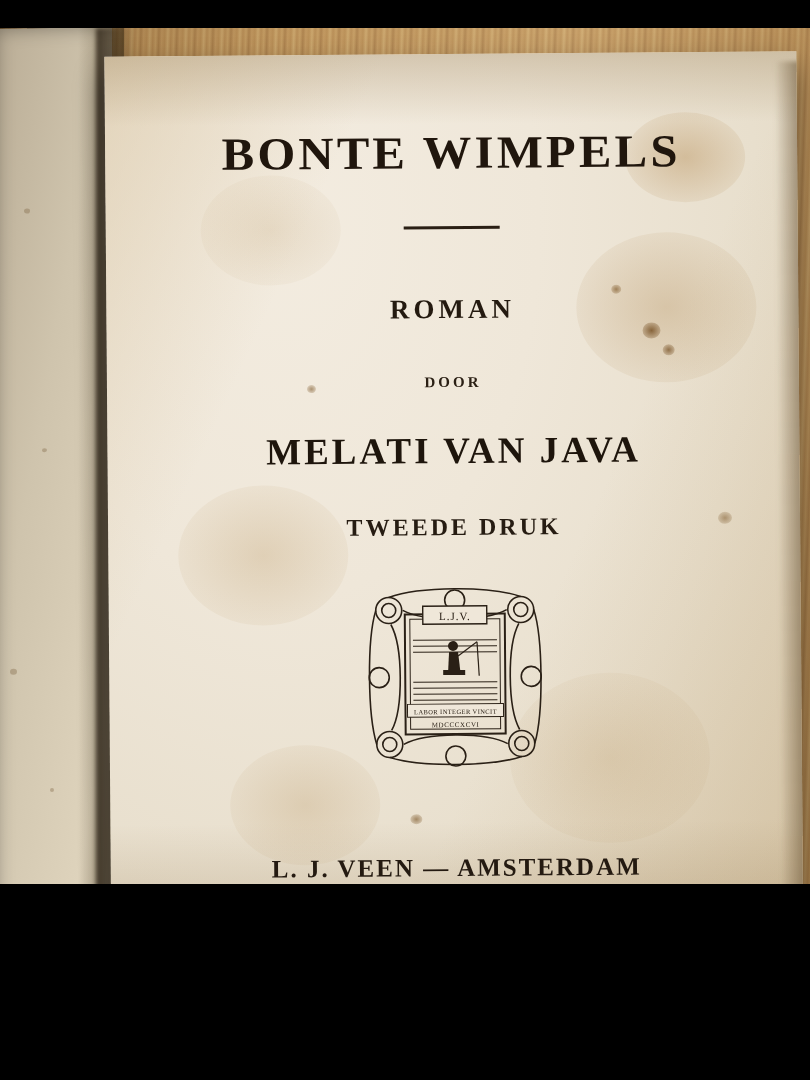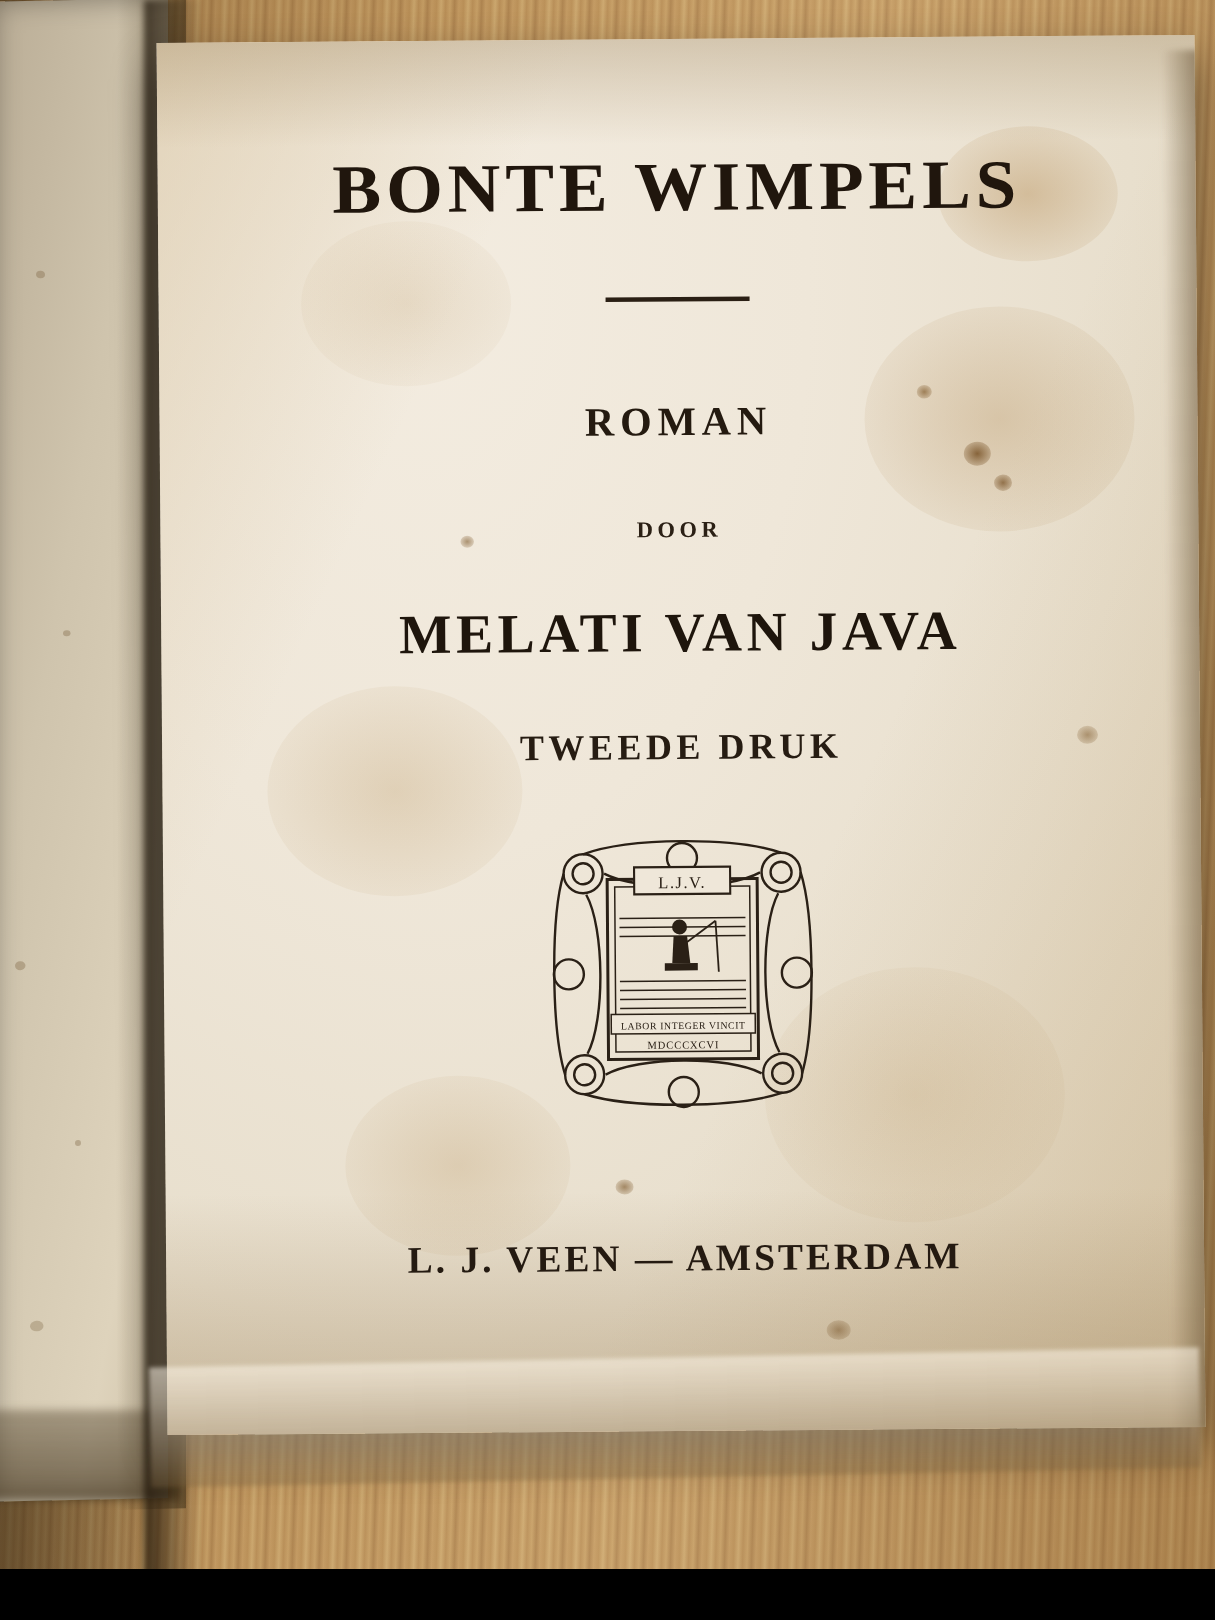--- a/index.html
+++ b/index.html
@@ -10,23 +10,24 @@
   body {
     width: 810px;
     height: 1080px;
     overflow: hidden;
     font-family: "Liberation Serif", serif;
   }
 
   #photo {
     position: relative;
     width: 810px;
-    height: 1046px;
+    height: 856px;
     overflow: hidden;
     background: #fef9c3;
+    margin-top: 28px;
   }
 
   
   .wood {
     position: absolute;
     inset: 0;
     background:
       repeating-linear-gradient(
         92deg,
         #c39a62 0px,

